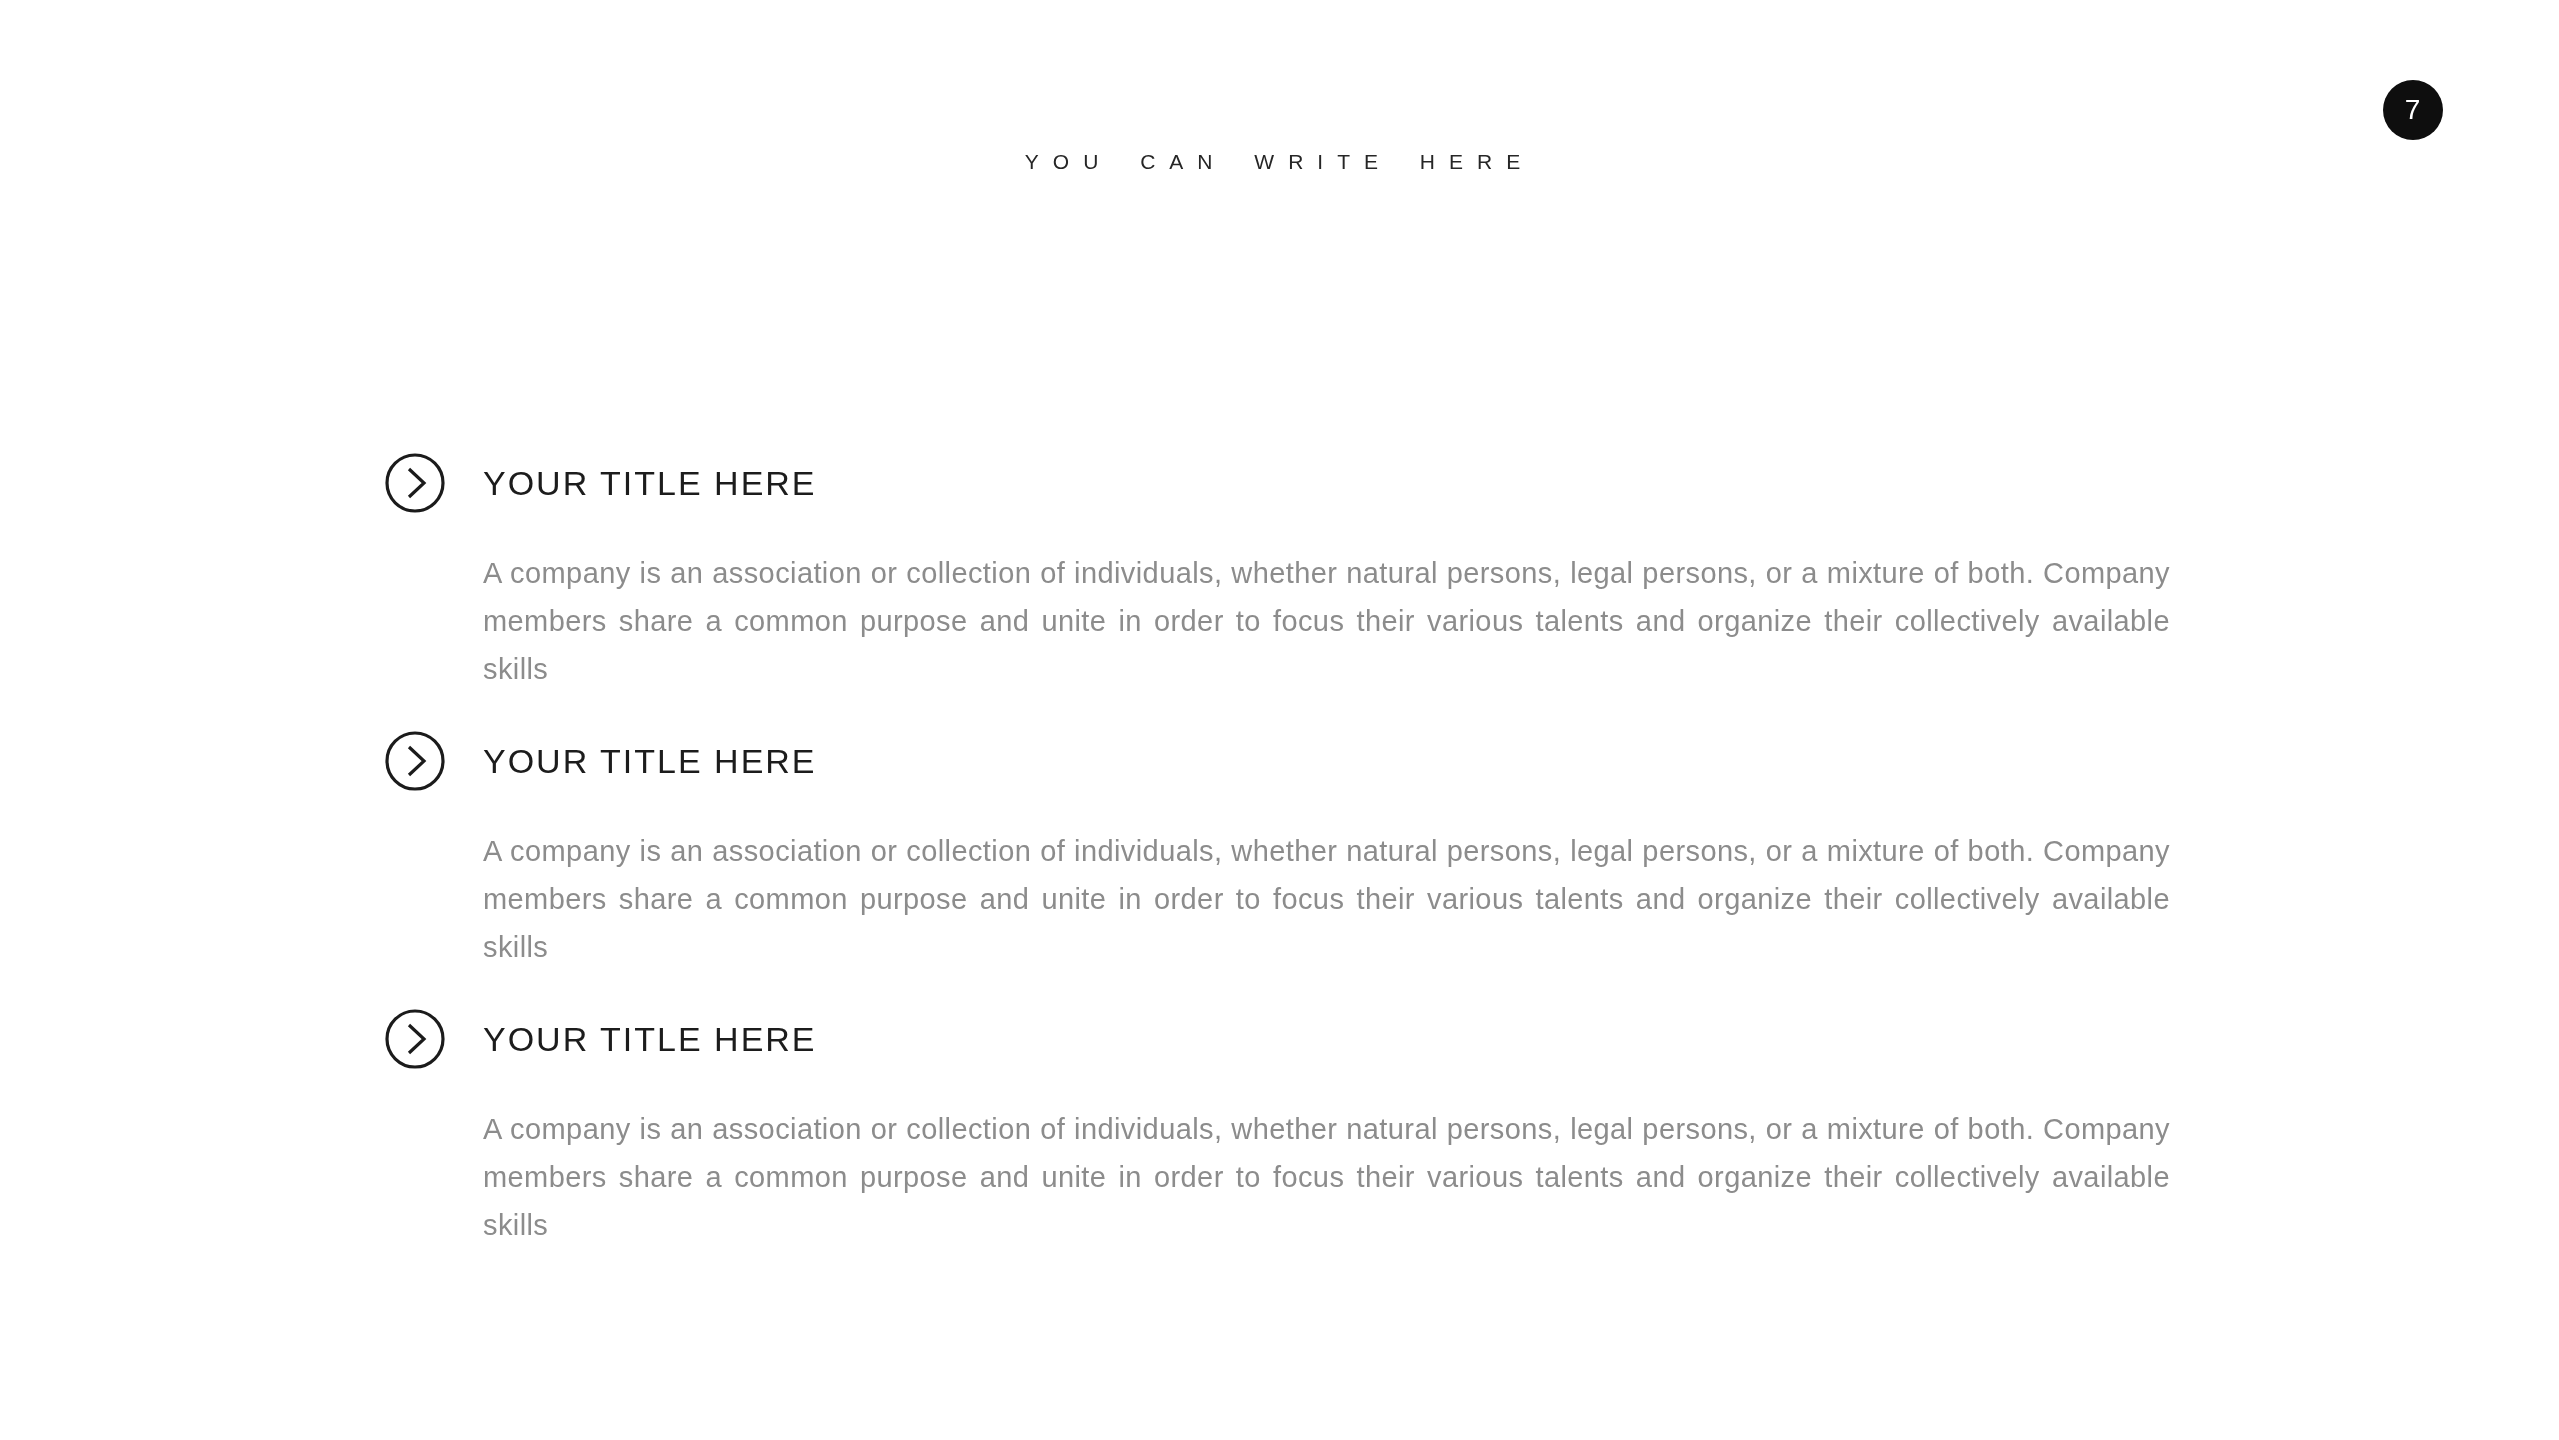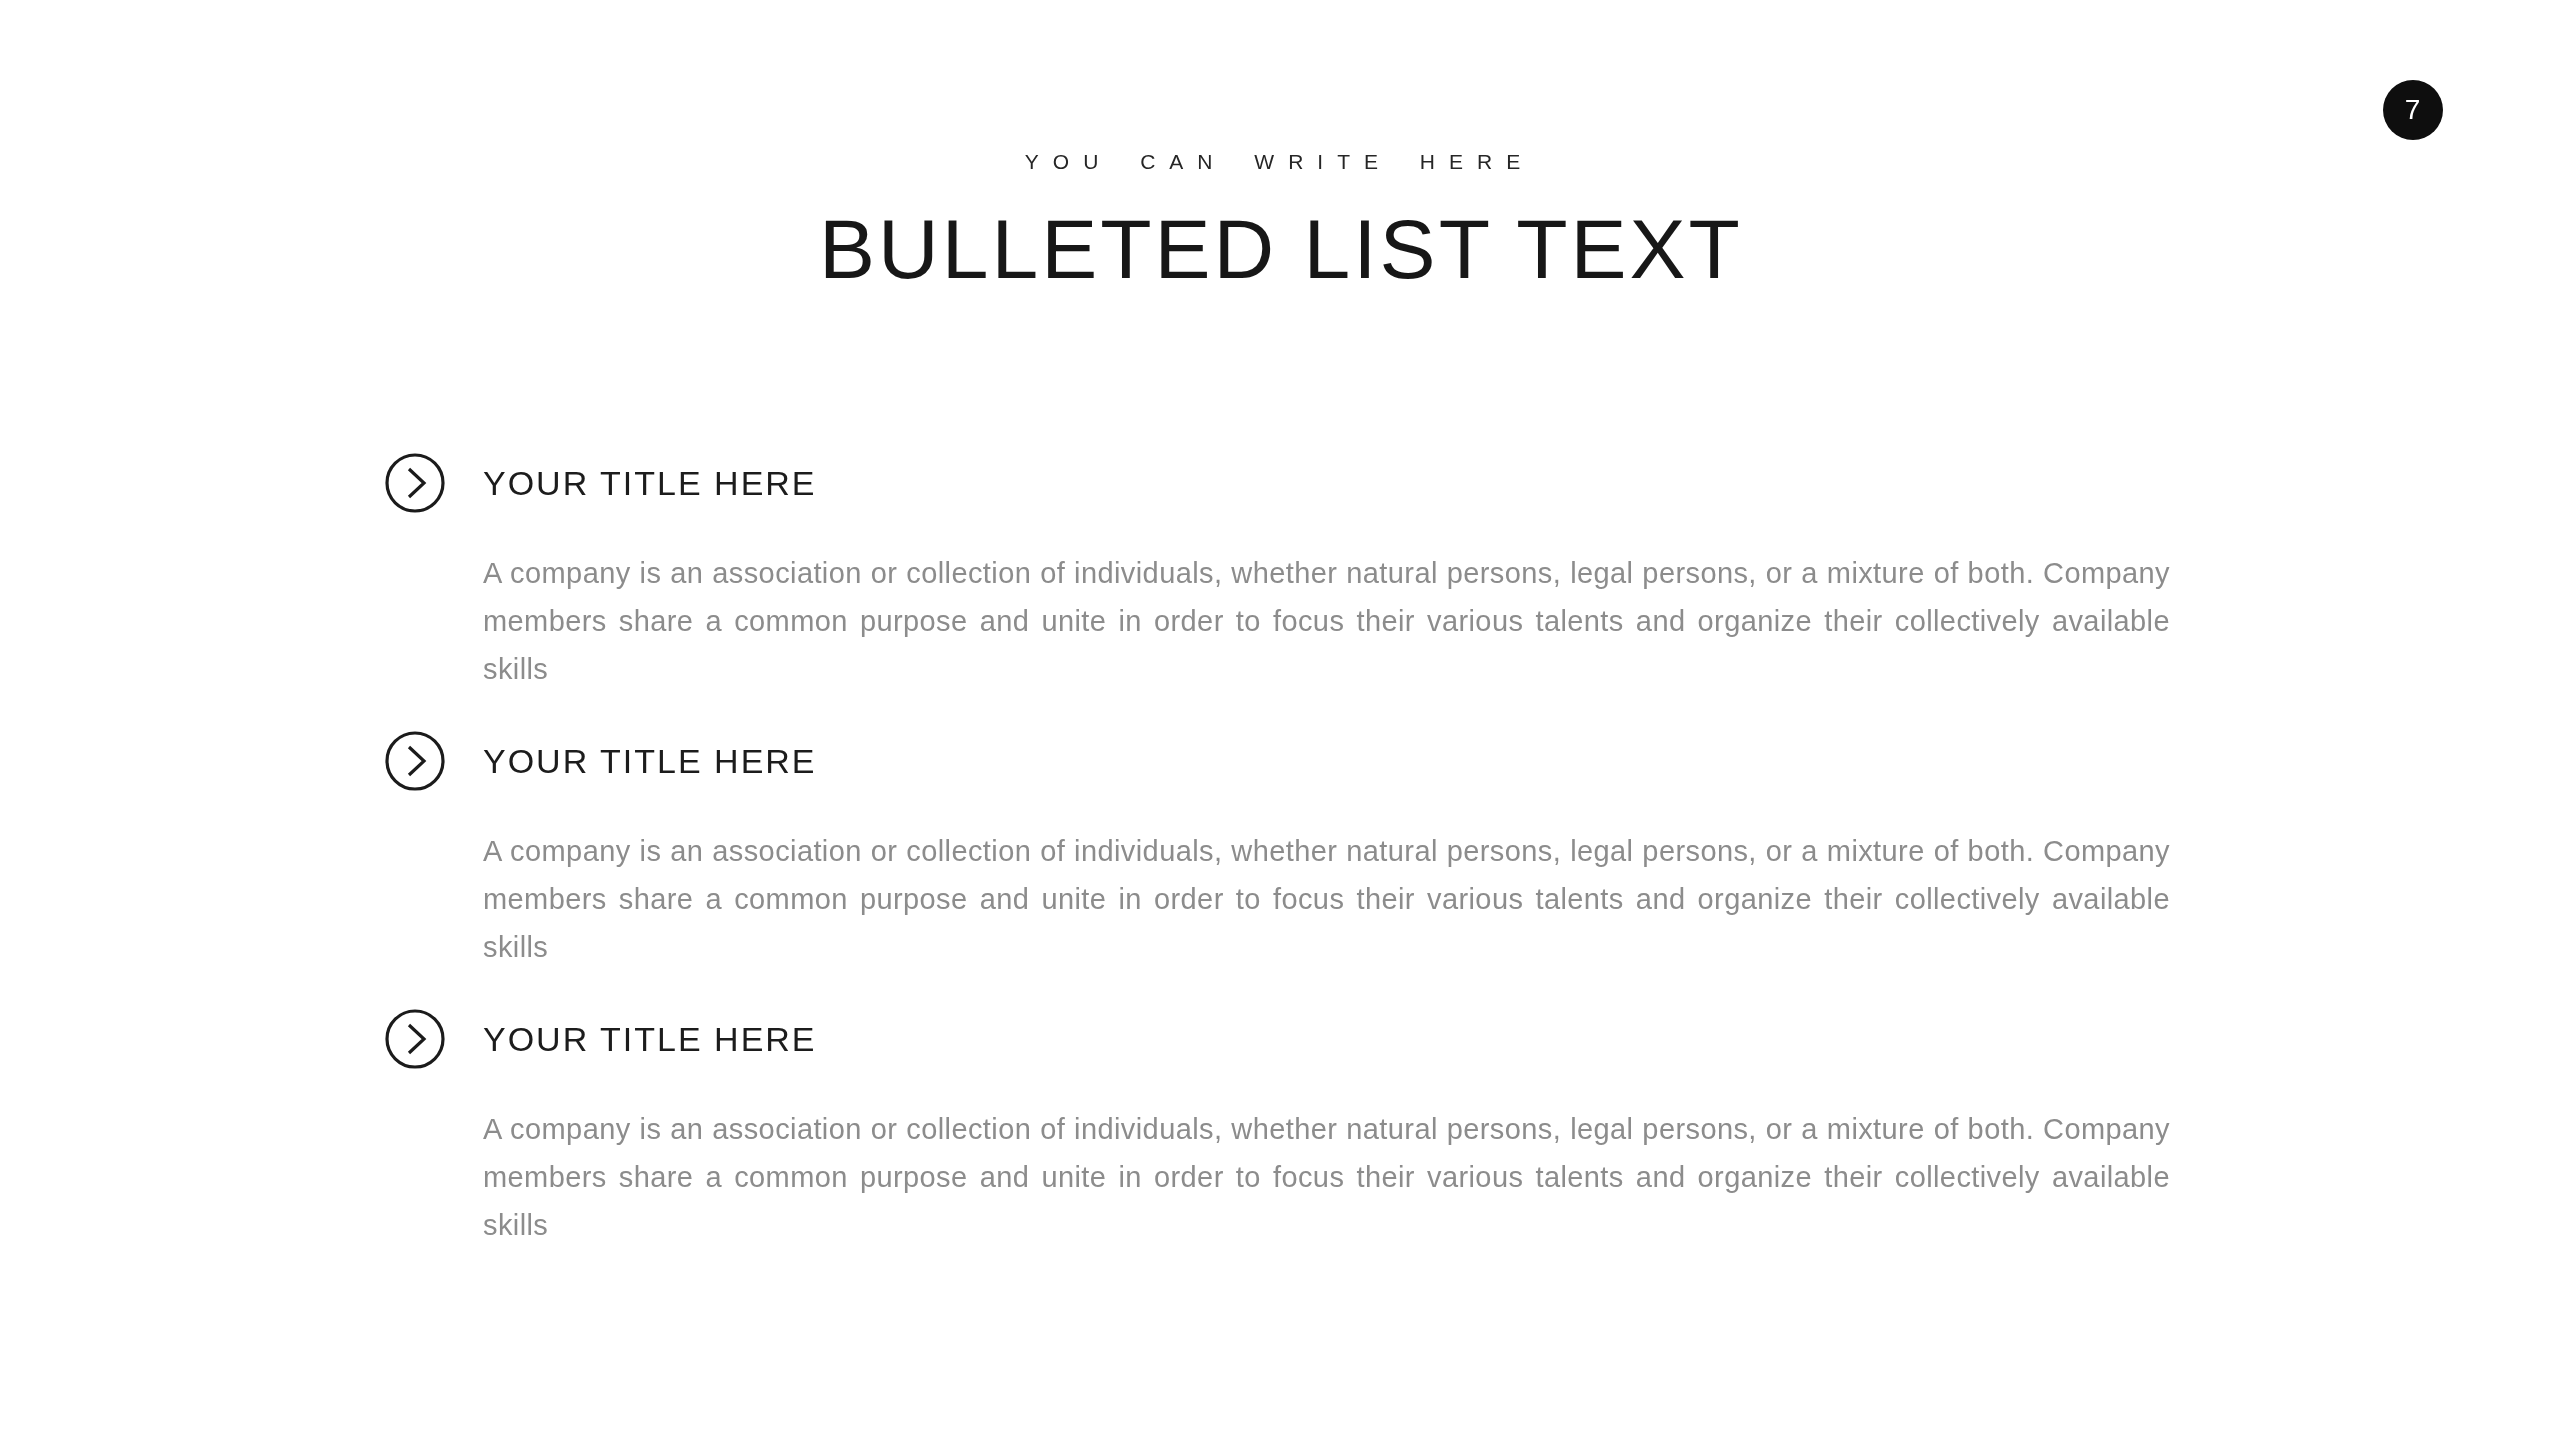--- a/index.html
+++ b/index.html
@@ -111,21 +111,20 @@
 <body>
 
 <div class="slide">
 
   <div class="page-badge">
     <span>7</span>
   </div>
 
   <div class="eyebrow">YOU CAN WRITE HERE</div>
 
-  <div class="main-title">BULLETED LIST TEXT</div>
 
   <div class="bullet-list">
 
     <div class="bullet-item">
       <span class="bullet-icon">
         <svg viewBox="0 0 60 60" aria-hidden="true">
           <circle cx="30" cy="30" r="28" fill="none" stroke="#1b1b1b" stroke-width="3.2"></circle>
           <polyline points="24,16 39,30 24,44" fill="none" stroke="#1b1b1b" stroke-width="3.2"></polyline>
         </svg>
       </span>

